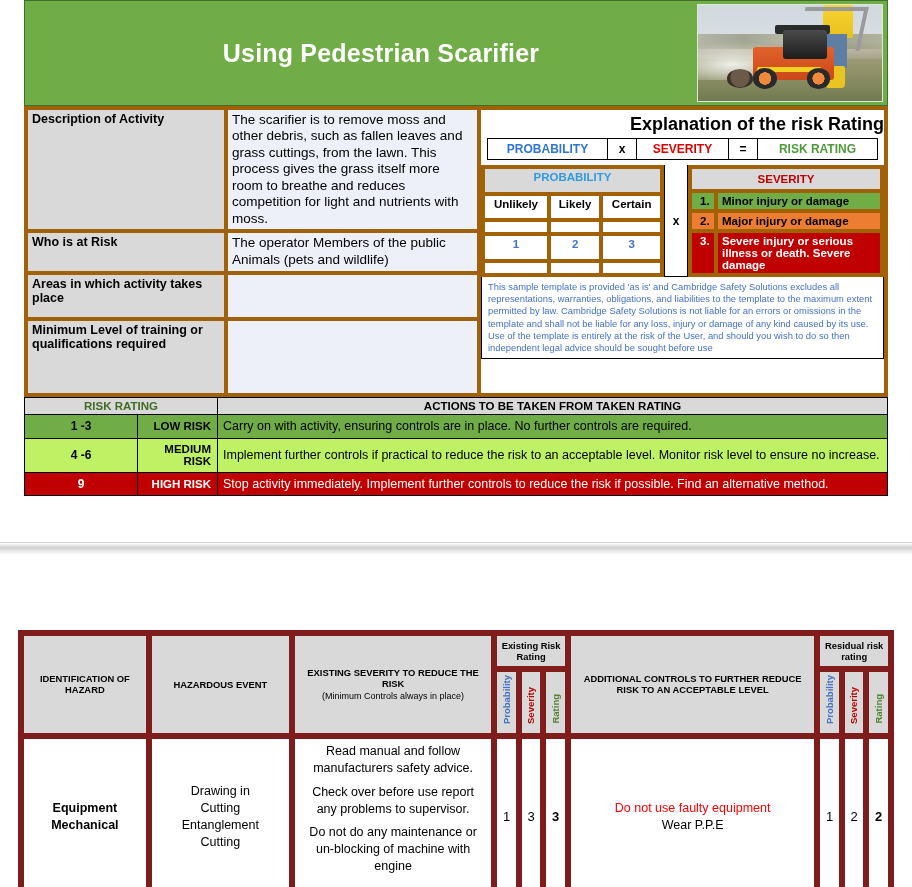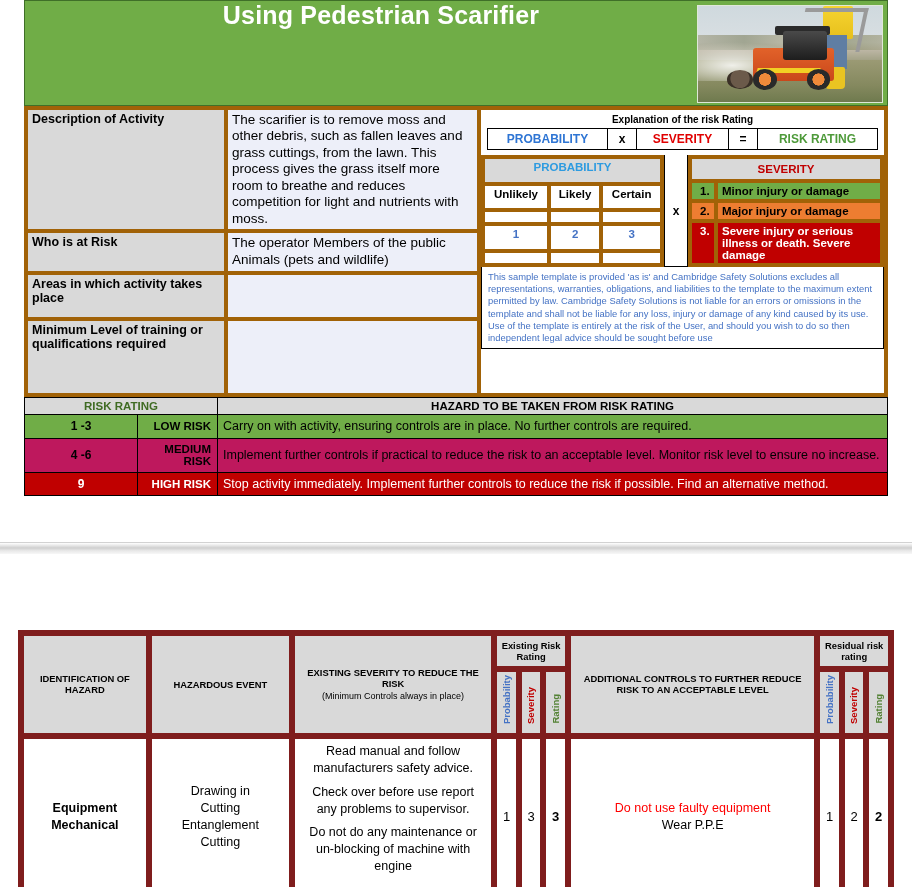--- a/index.html
+++ b/index.html
@@ -10,21 +10,21 @@
     font-family:"Liberation Sans", sans-serif;
     color:#000;
     overflow:hidden;
   }
 
   
   .page1 { position:relative; width:912px; padding:0 24px; }
 
   
   .titleband {
-    display:flex; align-items:flex-start;
+    display:flex; align-items:center;
     background:#70AD47;
     border:1px solid #3f6f28;
     height:106px;
     position:relative;
   }
   .titletext {
     flex:1; display:flex; align-items:center; justify-content:center;
     color:#ffffff; font-size:25px; font-weight:bold;
     letter-spacing:.2px;
     padding-left:40px;
@@ -100,21 +100,21 @@
 
   .lbl {
     width:200px; background:#D9D9D9; font-weight:bold; font-size:12.5px;
     vertical-align:middle; padding:4px 7px;
   }
   .val { background:#EDEFF9; font-size:13.5px; line-height:1.22; padding:3px 5px; }
 
   
   .expl { padding:0 !important; border:1px solid #000; }
   .expl-title {
-    text-align:center; font-weight:bold; font-size:10px; padding:4px 0 3px;
+    text-align:right; font-weight:bold; font-size:18px; padding:4px 0 3px;
     background:#fff;
   }
   .formula {
     margin:0 6px 5px; border:1px solid #000; display:flex; background:#fff;
   }
   .formula div {
     text-align:center; font-weight:bold; font-size:12px; padding:3px 0;
   }
   .f-prob { flex:3; color:#2E75D4; border-right:1px solid #000; }
   .f-x    { flex:.7; color:#000; border-right:1px solid #000; }
@@ -158,21 +158,21 @@
     text-align:center; padding:2px 0;
   }
   .rr-hdr-right {
     background:#D9D9D9; color:#000; font-weight:bold; font-size:11.5px;
     text-align:center; padding:2px 0;
   }
   .rr-range { width:113px; text-align:center; font-weight:bold; font-size:12px; }
   .rr-level { width:80px; text-align:right; font-weight:bold; font-size:11.5px; padding-right:6px; }
   .rr-act { font-size:12.5px; padding:3px 5px; line-height:1.3; }
   .row-low    { background:#70AD47; }
-  .row-med    { background:#be185d; }
+  .row-med    { background:#bef264; }
   .row-high   { background:#C00000; color:#ffffff; }
 
   .footer {
     display:flex; justify-content:space-between;
     font-size:11.5px; padding:18px 0 0;
   }
 
   
   .pagesep {
     margin-top:46px; height:12px;
@@ -317,21 +317,21 @@
       <td class="lbl">Minimum Level of training or qualifications required</td>
       <td class="val" style="height:76px;"></td>
     </tr>
   </tbody>
     </table>
 
   <table class="rr">
     <tbody>
         <tr>
       <td colspan="2" class="rr-hdr-left">RISK RATING</td>
-      <td class="rr-hdr-right">HAZARD TO BE TAKEN FROM RISK RATING</td>
+      <td class="rr-hdr-right">ACTIONS TO BE TAKEN FROM TAKEN RATING</td>
     </tr>
     <tr class="row-low">
       <td class="rr-range">1 -3</td>
       <td class="rr-level">LOW RISK</td>
       <td class="rr-act" style="height:22px;">Carry on with activity, ensuring controls are in place. No further controls are required.</td>
     </tr>
     <tr class="row-med">
       <td class="rr-range">4 -6</td>
       <td class="rr-level">MEDIUM RISK</td>
       <td class="rr-act" style="height:34px;">Implement further controls if practical to reduce the risk to an acceptable level. Monitor risk level to ensure no increase.</td>

